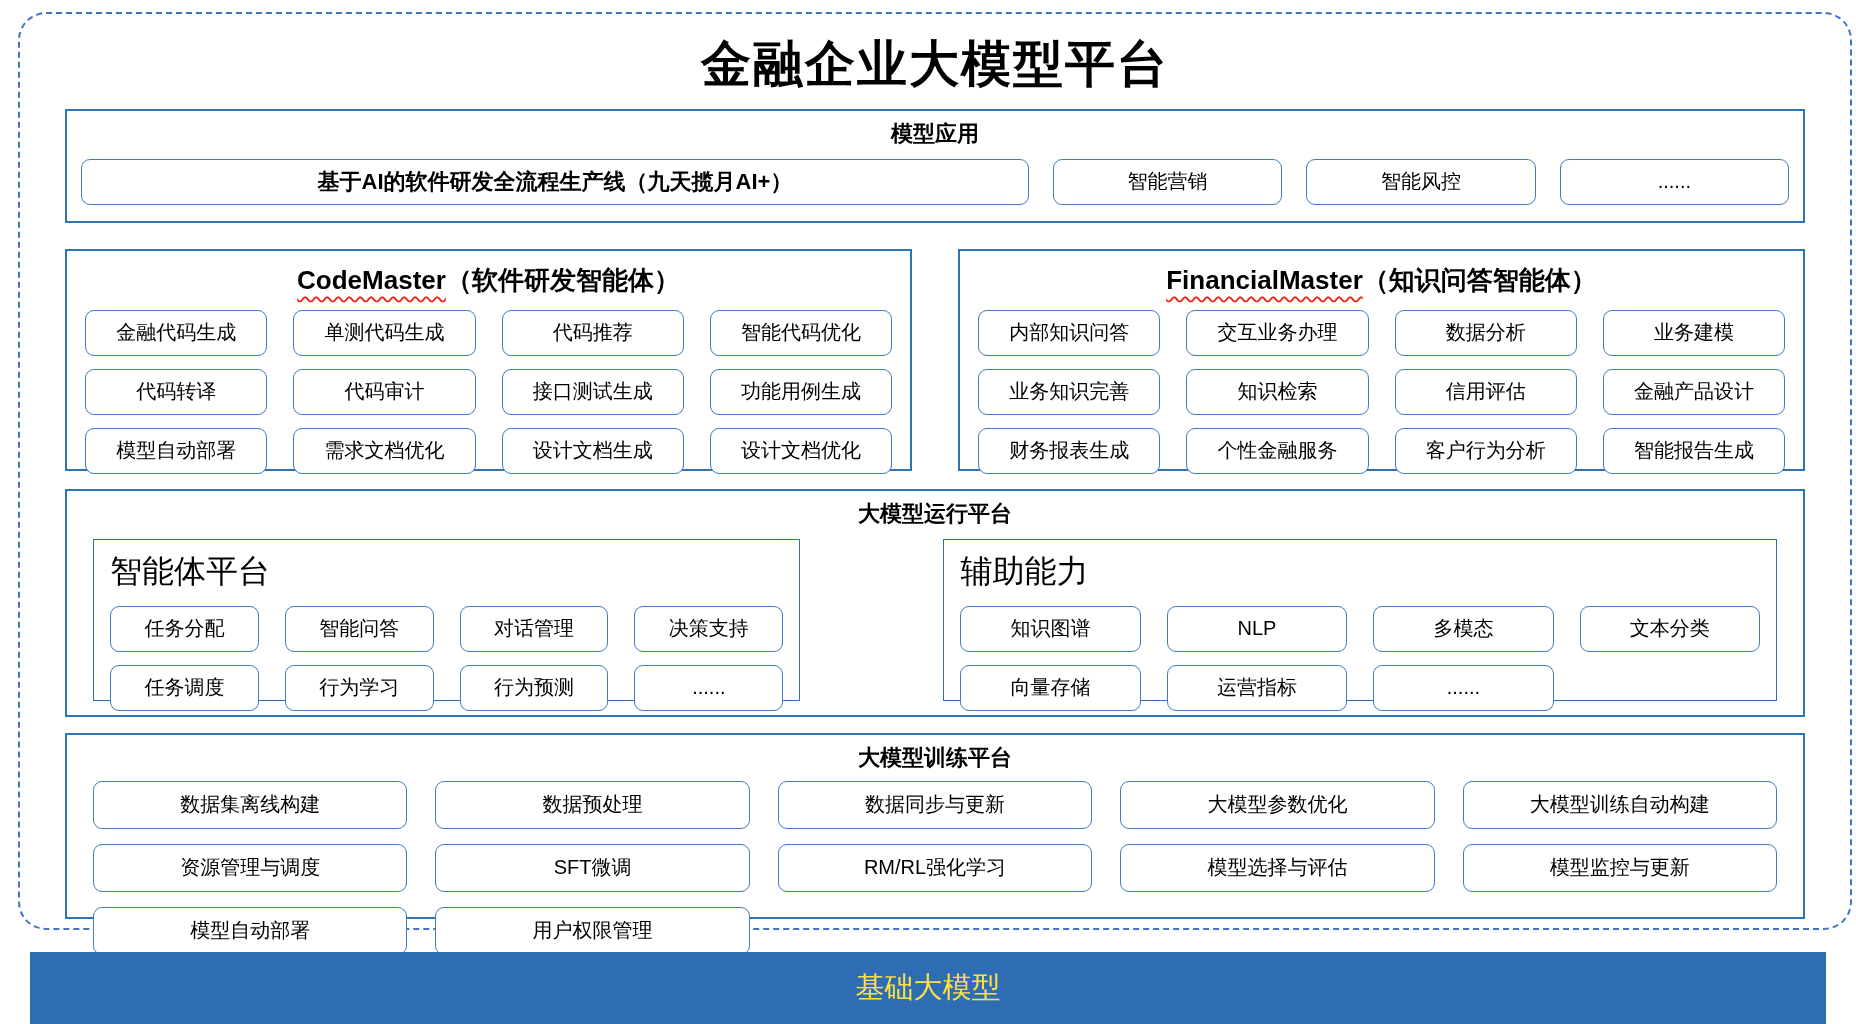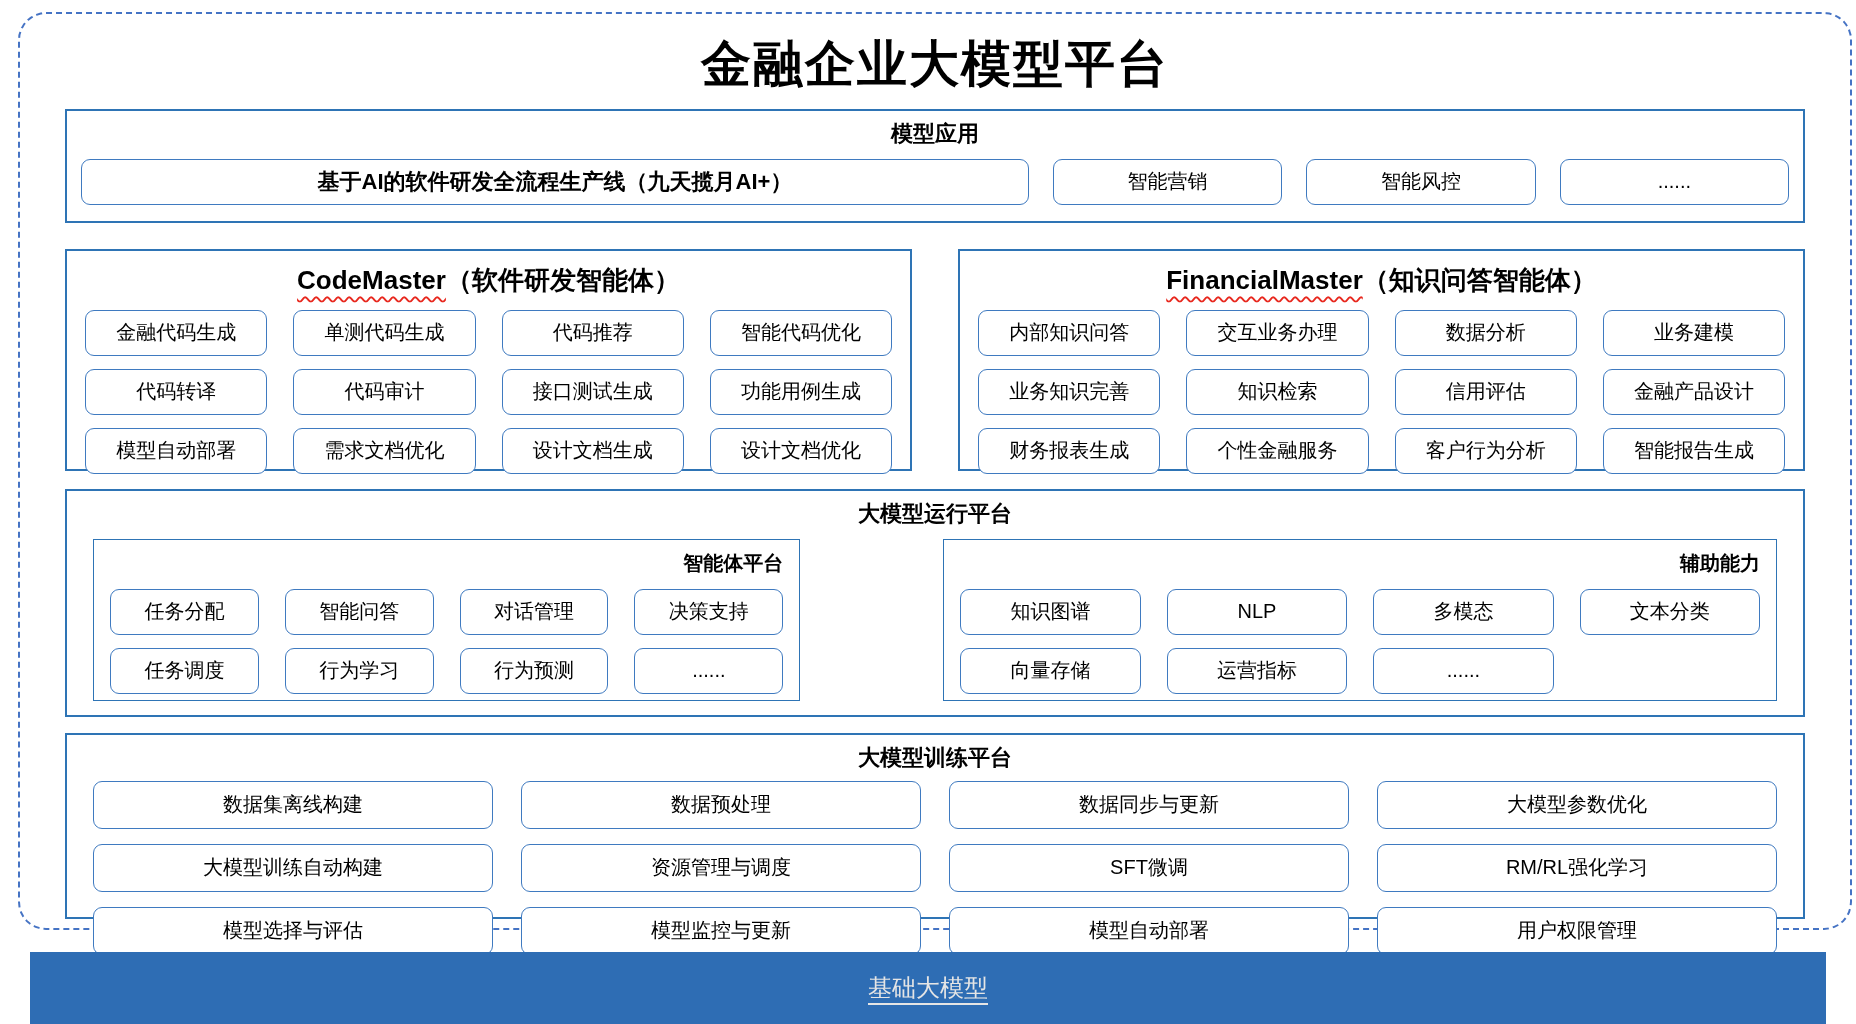--- a/index.html
+++ b/index.html
@@ -37,39 +37,39 @@
   
   .row2 { display:flex; gap:46px; margin-top:26px; }
   .agent-sec { flex:1; height:222px; padding:4px 18px 0 18px; }
   .agent-title { text-align:center; font-size:26px; font-weight:bold; padding:8px 0 12px; white-space:nowrap; }
   .wavy {
     text-decoration-line:underline; text-decoration-style:wavy;
     text-decoration-color:#E8281E; text-decoration-thickness:2px;
     text-underline-offset:7px;
   }
   .grid4 { display:grid; grid-template-columns:repeat(4,1fr); gap:13px 26px; }
-  .grid6 { display:grid; grid-template-columns:repeat(4,1fr); gap:15px 28px; }
+  .grid6 { display:grid; grid-template-columns:repeat(5,1fr); gap:15px 28px; }
   
   .sec3 { margin-top:18px; height:228px; padding:0 26px; }
   .inner-row { display:flex; justify-content:space-between; margin-top:2px; }
   .inner-box { border:1.8px solid #2E74B5; box-sizing:border-box; padding:2px 16px 0 16px; height:162px; background:#fff; }
   .inner-left  { width:42%; }
   .inner-right { width:49.5%; }
-  .inner-title { text-align:right; font-size:20px; font-weight:bold; padding:8px 0 12px; }
+  .inner-title { text-align:left; font-size:32px; font-weight:normal; padding:8px 0 12px; }
   
   .sec4 { margin-top:16px; height:186px; padding:0 26px; }
   .sec4 .box { height:48px; }
   
   .bottom-bar {
     position:absolute; left:30px; top:952px; width:1796px; height:72px;
     background:#2E6DB4; display:flex; align-items:center; justify-content:center;
   }
   .bottom-bar span {
-    color:#e5e5e5; font-size:24px;
-    text-decoration:underline; text-underline-offset:7px; text-decoration-thickness:1.5px;
+    color:#fde047; font-size:29px;
+    text-underline-offset:7px; text-decoration-thickness:1.5px;
   }
 </style>
 </head>
 <body>
 
 <div class="page">
 
   <div class="frame">
 
     <div class="main-title">金融企业大模型平台</div>

